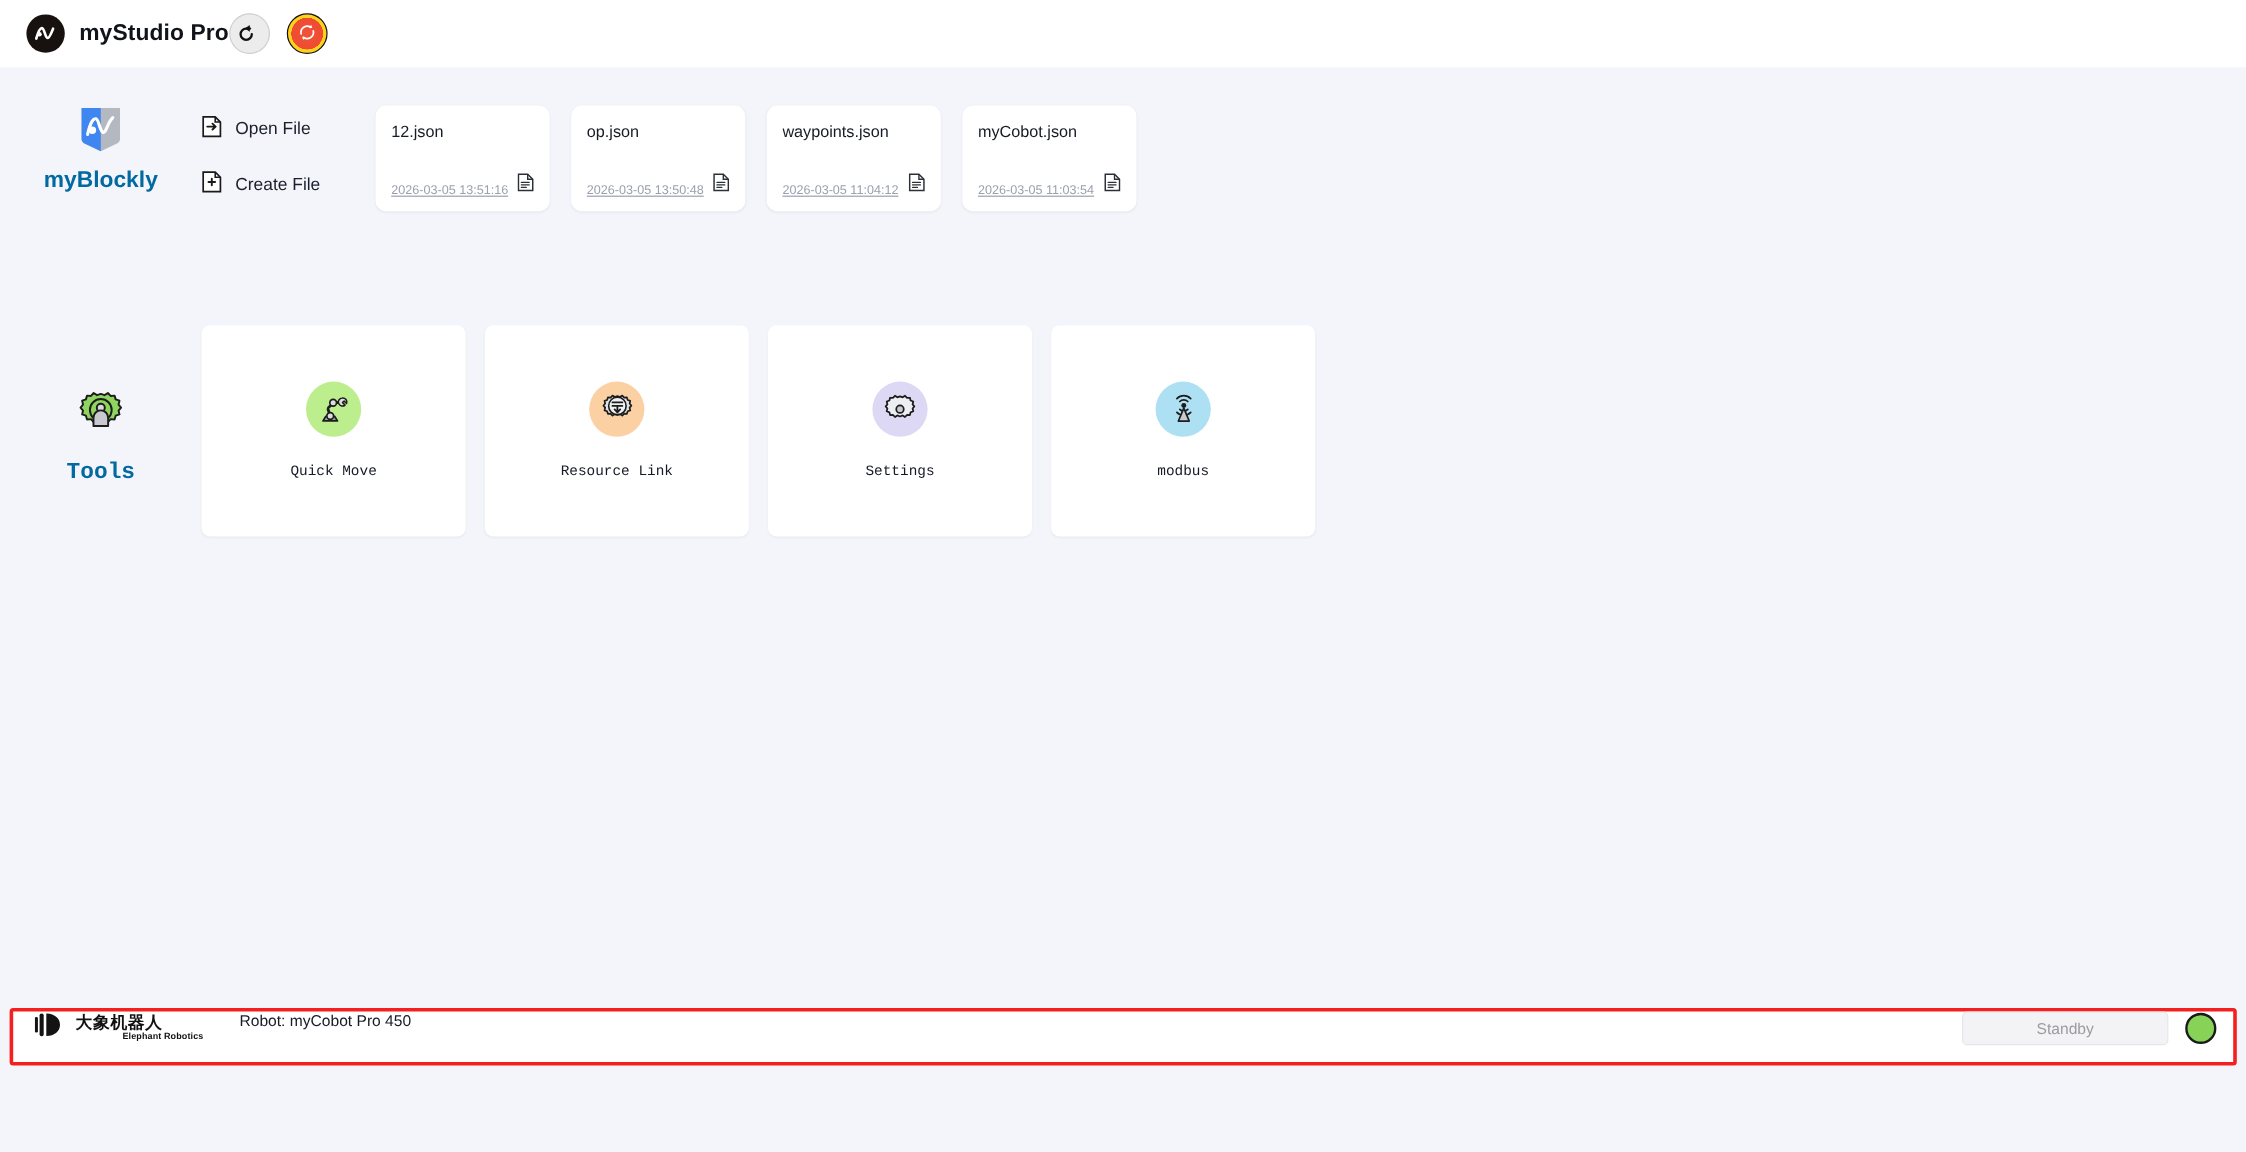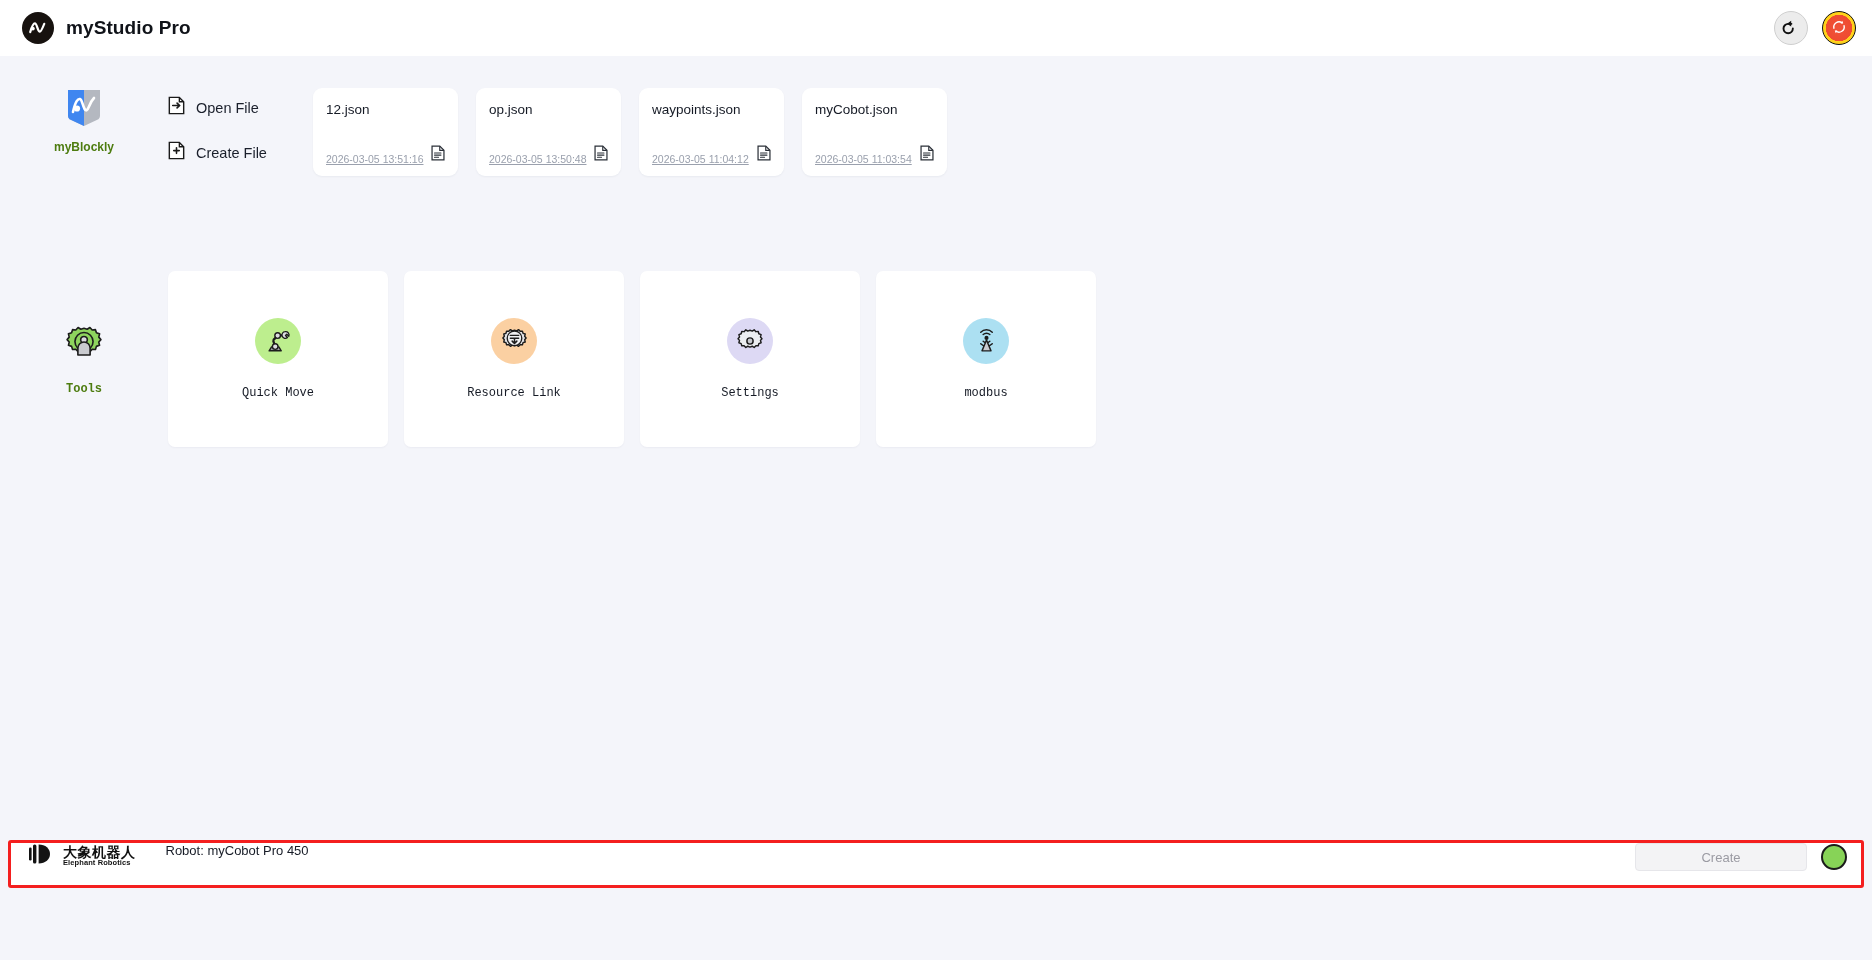--- a/index.html
+++ b/index.html
@@ -18,21 +18,20 @@
     -webkit-font-smoothing: antialiased;
   }
 
   
   .app-header {
     position: relative;
     height: 56px;
     background: #ffffff;
     display: flex;
     align-items: center;
-    justify-content: space-between;
     padding: 0 16px 0 22px;
   }
 
   .brand {
     display: flex;
     align-items: center;
     gap: 12px;
   }
 
   .brand-logo {
@@ -101,23 +100,23 @@
   .section-label {
     width: 168px;
     flex: 0 0 168px;
     display: flex;
     flex-direction: column;
     align-items: center;
     gap: 12px;
   }
 
   .section-label-text {
-    font-size: 12px;
+    font-size: 19px;
     font-weight: bold;
-    color: #4d7c0f;
+    color: #0369a1;
   }
 
   .blockly-icon {
     width: 38px;
     height: 42px;
   }
 
   .file-actions {
     width: 145px;
     flex: 0 0 145px;
@@ -256,20 +255,21 @@
     font-weight: bold;
     color: #111;
     letter-spacing: .5px;
   }
 
   .vendor-en {
     font-size: 7.5px;
     font-weight: bold;
     color: #111;
     letter-spacing: .1px;
+    margin-left: 39px;
   }
 
   .robot-name {
     font-size: 13px;
     color: #161b26;
     margin-left: 30px;
   }
 
   .status-right {
     margin-left: auto;
@@ -518,18 +518,18 @@
       </span>
       <span class="vendor-text">
         <span class="vendor-cn">大象机器人</span>
         <span class="vendor-en">Elephant Robotics</span>
       </span>
     </div>
 
     <span class="robot-name">Robot: myCobot Pro 450</span>
 
     <div class="status-right">
-      <button class="standby-btn">Create</button>
+      <button class="standby-btn">Standby</button>
       <span class="status-led"></span>
     </div>
   </div>
 
 </div>
 
 </body></html>

